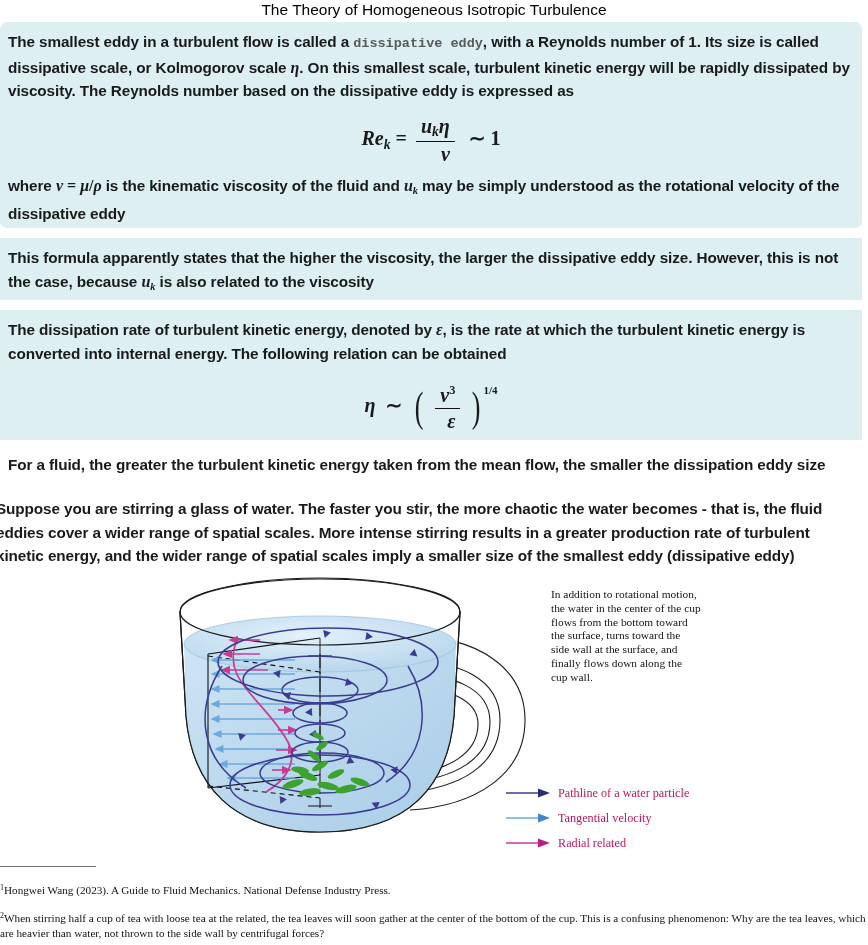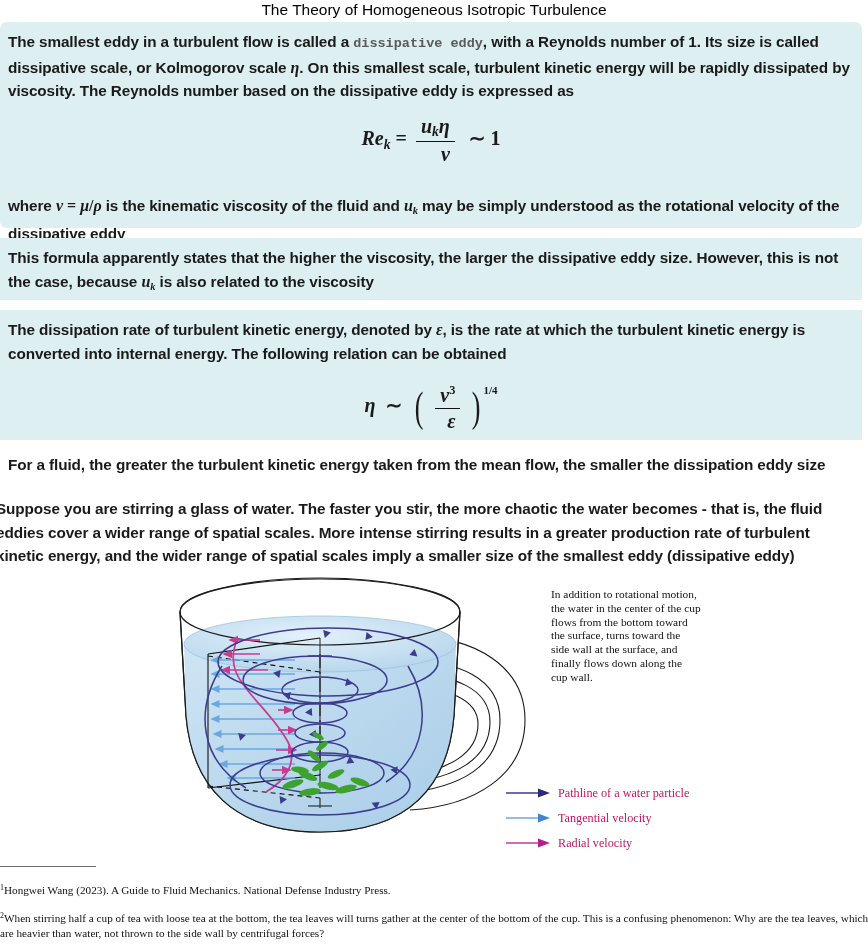--- a/index.html
+++ b/index.html
@@ -191,21 +191,21 @@
 
 <div class="page">
 
   <div class="doc-title">The Theory of Homogeneous Isotropic Turbulence</div>
 
   <div class="hl" style="top:22px; height:206px;border-radius:7px;">
     <p>
       <span>The smallest eddy in a turbulent flow is called a </span><span class="mono">dissipative eddy</span><span>, with a Reynolds number of 1. Its size is called dissipative scale, or Kolmogorov scale </span><span class="math">η</span><span>. On this smallest scale, turbulent kinetic energy will be rapidly dissipated by viscosity. The Reynolds number based on the dissipative eddy is expressed as</span>
     </p>
 
-    <div class="eq" style="margin-top:12px; margin-bottom:28px;">
+    <div class="eq" style="margin-top:12px; margin-bottom:8px;">
       <span>Re</span><sub class="msub">k</sub>
       <span class="math-up">=</span>
       <span class="frac">
         <span class="num"><span>u</span><sub class="msub">k</sub><span>η</span></span>
         <span class="den">ν</span>
       </span>
       <span class="tilde">∼</span><span class="math-up">1</span>
     </div>
 
     <p>
@@ -400,29 +400,29 @@
           <path d="M32,1.5 L44,6 L32,10.5 z" fill="#3e86d0"></path>
         </svg>
         <span class="legend-label">Tangential velocity</span>
       </div>
 
       <div class="legend-row">
         <svg class="legend-svg" width="46" height="12">
           <line x1="0" y1="6" x2="33" y2="6" stroke="#c73b93" stroke-width="1.6"></line>
           <path d="M32,1.5 L44,6 L32,10.5 z" fill="#b4218a"></path>
         </svg>
-        <span class="legend-label">Radial velocity</span>
+        <span class="legend-label">Radial related</span>
       </div>
 
     </div>
   </div>
 
   <div class="fn-rule"></div>
   <div class="footnotes">
     <div class="fn">
       <sup>1</sup><span>Hongwei Wang (2023). A Guide to Fluid Mechanics. National Defense Industry Press.</span>
     </div>
     <div class="fn fn-2">
-      <sup>2</sup><span>When stirring half a cup of tea with loose tea at the bottom, the tea leaves will turns gather at the center of the bottom of the cup. This is a confusing phenomenon: Why are the tea leaves, which are heavier than water, not thrown to the side wall by centrifugal forces?</span>
+      <sup>2</sup><span>When stirring half a cup of tea with loose tea at the related, the tea leaves will soon gather at the center of the bottom of the cup. This is a confusing phenomenon: Why are the tea leaves, which are heavier than water, not thrown to the side wall by centrifugal forces?</span>
     </div>
   </div>
 
 </div>
 
 </body></html>

